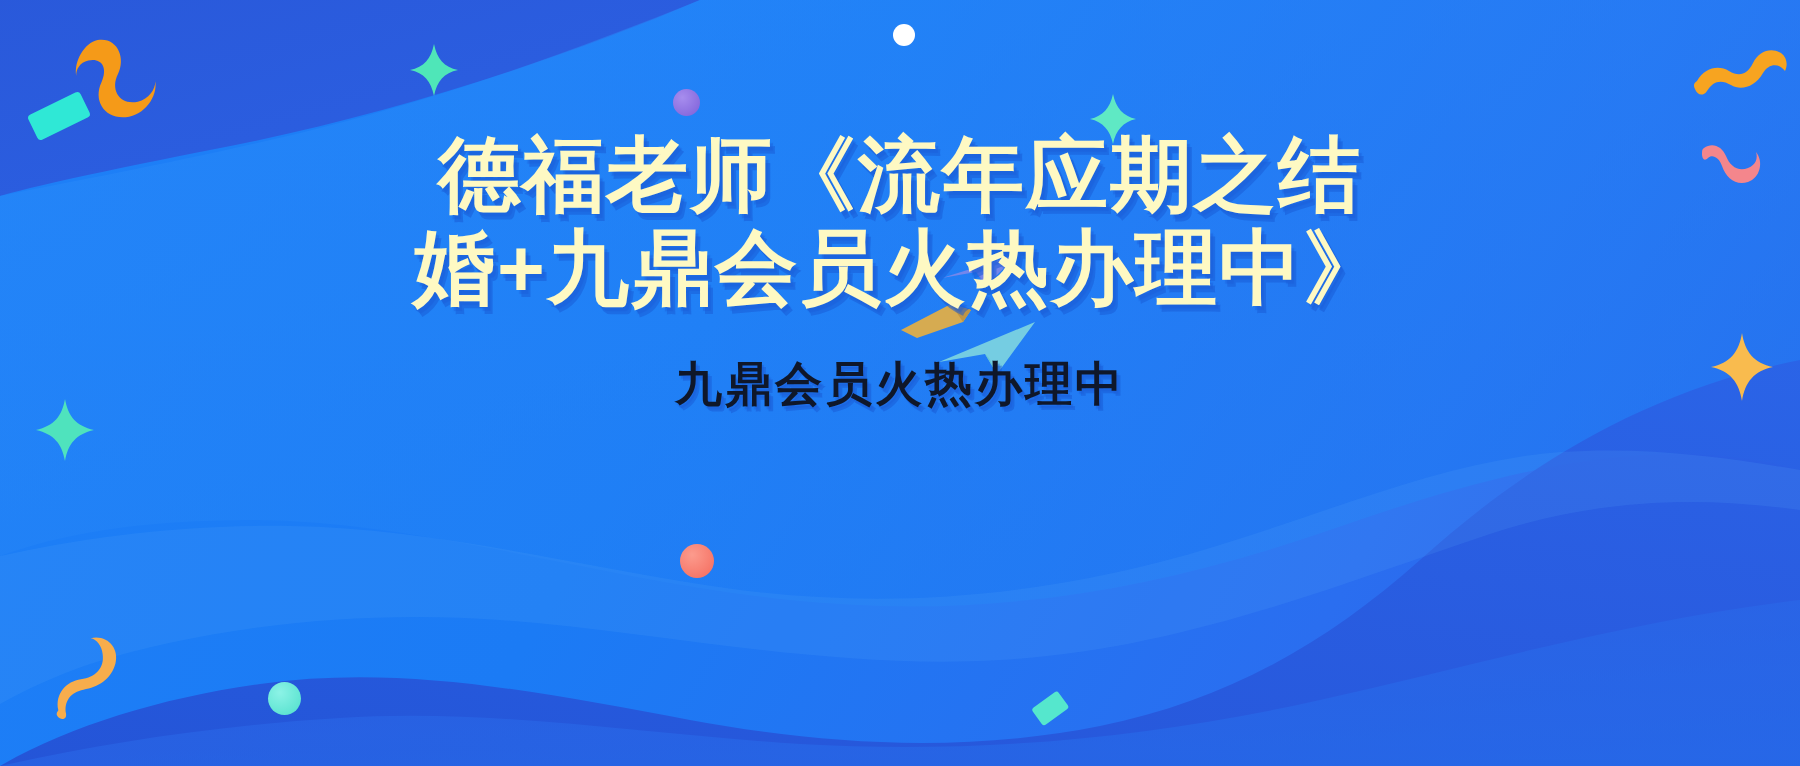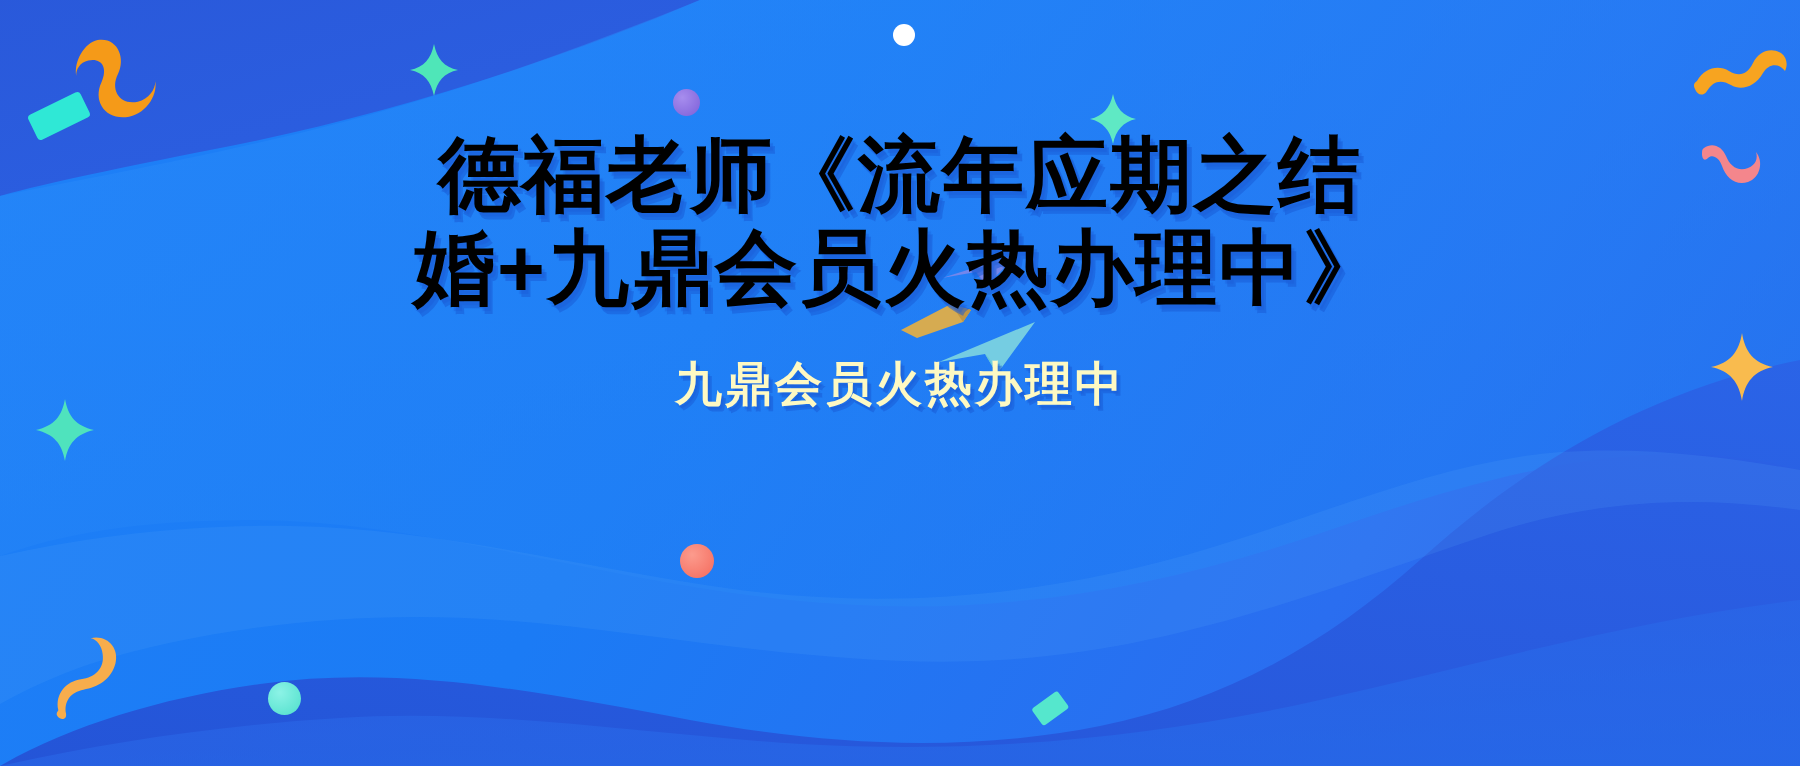--- a/index.html
+++ b/index.html
@@ -26,34 +26,34 @@
 
   
   .content {
     position:absolute;
     left:0; right:0;
     top:128px;
     text-align:center;
     z-index:30;
   }
   .title {
-    color:#000000;
+    color:#fef9c3;
     font-size:82px;
     line-height:1.14;
     font-weight:bold;
     letter-spacing:2px;
     text-shadow:
       5px 7px 0 rgba(26,92,215,0.55),
       3px 4px 1px rgba(26,92,215,0.45);
     padding:0 300px;
   }
   .title-line { display:block; white-space:nowrap; }
   .subtitle {
     margin-top:38px;
-    color:#fef9c3;
+    color:#0f172a;
     font-size:47px;
     font-weight:bold;
     letter-spacing:3px;
     text-shadow:
       4px 5px 0 rgba(26,92,215,0.55),
       2px 3px 1px rgba(26,92,215,0.45);
   }
 
   
   .deco { position:absolute; z-index:20; pointer-events:none; }

